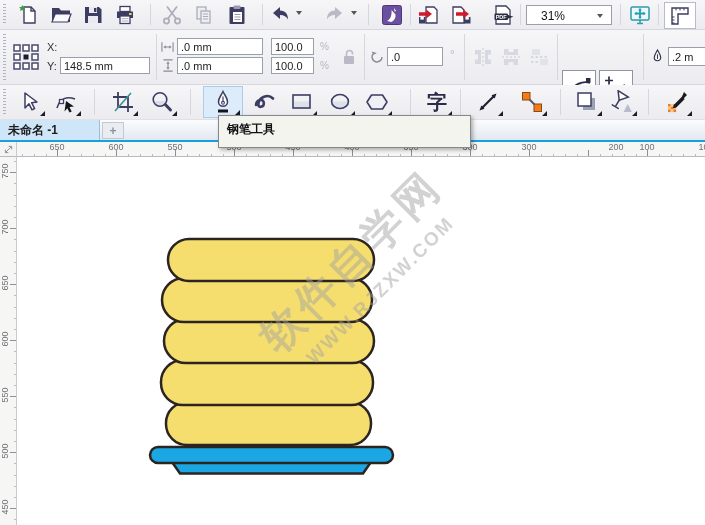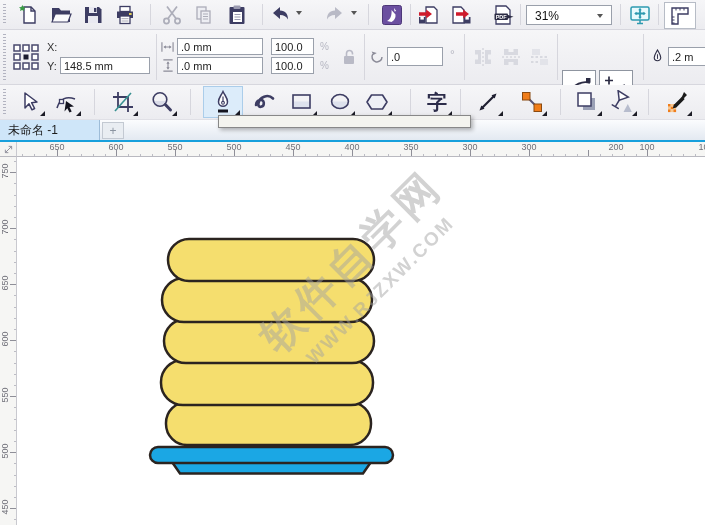--- a/index.html
+++ b/index.html
@@ -22,21 +22,21 @@
   .drop{position:absolute;top:11px;width:0;height:0;border-left:3.5px solid transparent;
         border-right:3.5px solid transparent;border-top:4px solid #555;}
   .ibox{position:absolute;background:#fff;border:1px solid #9aa0ab;font:11px "Liberation Sans",sans-serif;
         color:#222;padding:0 3px;margin:0;}
   .lbl{position:absolute;font-size:11px;color:#333;}
   .glbl{position:absolute;font-size:10px;color:#b6b7c2;}
   .sqbtn{position:absolute;width:34px;height:35px;top:40px;background:#fff;border:1px solid #8f95a0;
          display:flex;align-items:center;justify-content:center;}
   
   #tab-bar{position:absolute;top:120px;left:0;right:0;height:22px;
-           background:linear-gradient(#fbfcfe,#e3e9f1);border-bottom:2px solid #18a0dc;}
+           background:linear-gradient(#fbfcfe,#e3e9f1);border-bottom:2px solid #18a0dc;font-weight:bold;}
   #active-tab{position:absolute;left:0;top:0;width:100px;height:20px;background:#cfe6f9;
               border-right:1px solid #9dbcd8;display:flex;align-items:center;padding-left:8px;
               font-size:12px;color:#1c1c1c;}
   #new-tab{position:absolute;left:102px;top:2px;width:22px;height:17px;background:#e9edf2;
            border:1px solid #c3c9d2;color:#8a93a0;font-size:12px;display:flex;align-items:center;justify-content:center;}
   
   #ruler-corner{position:absolute;top:142px;left:0;width:17px;height:15px;background:#f4f4f2;
                 border-right:1px solid #c9c9cf;border-bottom:1px solid #b9b9c0;display:flex;align-items:center;justify-content:center;}
   #ruler-h{position:absolute;top:142px;left:17px;right:0;height:15px;background-color:#f6f6f4;border-bottom:1px solid #b9b9c0;
            background-image:repeating-linear-gradient(to right,#8f8f98 0 1px,transparent 1px 59px),
@@ -167,21 +167,21 @@
     <div class="btn b24" style="left:491px">
       <svg width="22" height="22" viewBox="0 0 22 22">
           <path d="M4 2h10l4 4v14H4z" fill="#fff" stroke="#3d3d63" stroke-width="1.3"></path>
           <rect x="2.5" y="9.5" width="13.5" height="6.5" rx="1" fill="#2c2c44"></rect>
           <text x="9.2" y="14.6" font-size="5.5" fill="#fff" text-anchor="middle" font-weight="bold">PDF</text>
           <path d="M16 11l5.5 1.7-5.5 1.8z" fill="#2c2c44"></path>
         </svg>
     </div>
     <div class="vsep" style="left:520px"></div>
     <div style="position:absolute;left:526px;top:5px;width:86px;height:20px;background:#fff;border:1px solid #9aa0ab;">
-      <span style="position:absolute;left:8px;top:3px;font-size:12px;color:#111;">31%</span>
+      <span style="position:absolute;left:14px;top:3px;font-size:12px;color:#111;">31%</span>
       <div class="drop" style="left:70px;top:8px;"></div>
     </div>
     <div class="vsep" style="left:620px"></div>
     <div class="btn b24" style="left:628px">
       <svg width="22" height="22" viewBox="0 0 22 22">
           <rect x="2" y="3" width="18" height="13" rx="1.5" fill="#eafafd" stroke="#2e9ab0" stroke-width="1.5"></rect>
           <path d="M11 5v9M6.5 9.5h9" stroke="#2e9ab0" stroke-width="1.8"></path>
           <path d="M11 3.8L9.2 6.2h3.6zM11 15.2L9.2 12.8h3.6zM5.2 9.5l2.4-1.8v3.6zM16.8 9.5l-2.4-1.8v3.6z" fill="#2e9ab0"></path>
           <path d="M8 19.5h6M11 16v3.5" stroke="#2e9ab0" stroke-width="1.5"></path>
         </svg>
@@ -456,15 +456,16 @@
       <rect x="162" y="278" width="210" height="44" rx="22" stroke="#2B2420" stroke-width="2.5" fill="#F5DE6E"></rect>
       <rect x="168" y="239" width="206" height="42" rx="21" stroke="#2B2420" stroke-width="2.5" fill="#F5DE6E"></rect>
     </svg>
     <div id="watermark">
       <div class="l1">软件自学网</div>
       <div class="l2">WWW.RJZXW.COM</div>
     </div>
   </div>
 
   <div id="tooltip">
+    <div class="t">钢笔工具</div>
   </div>
 
 </div>
 
 </body></html>

